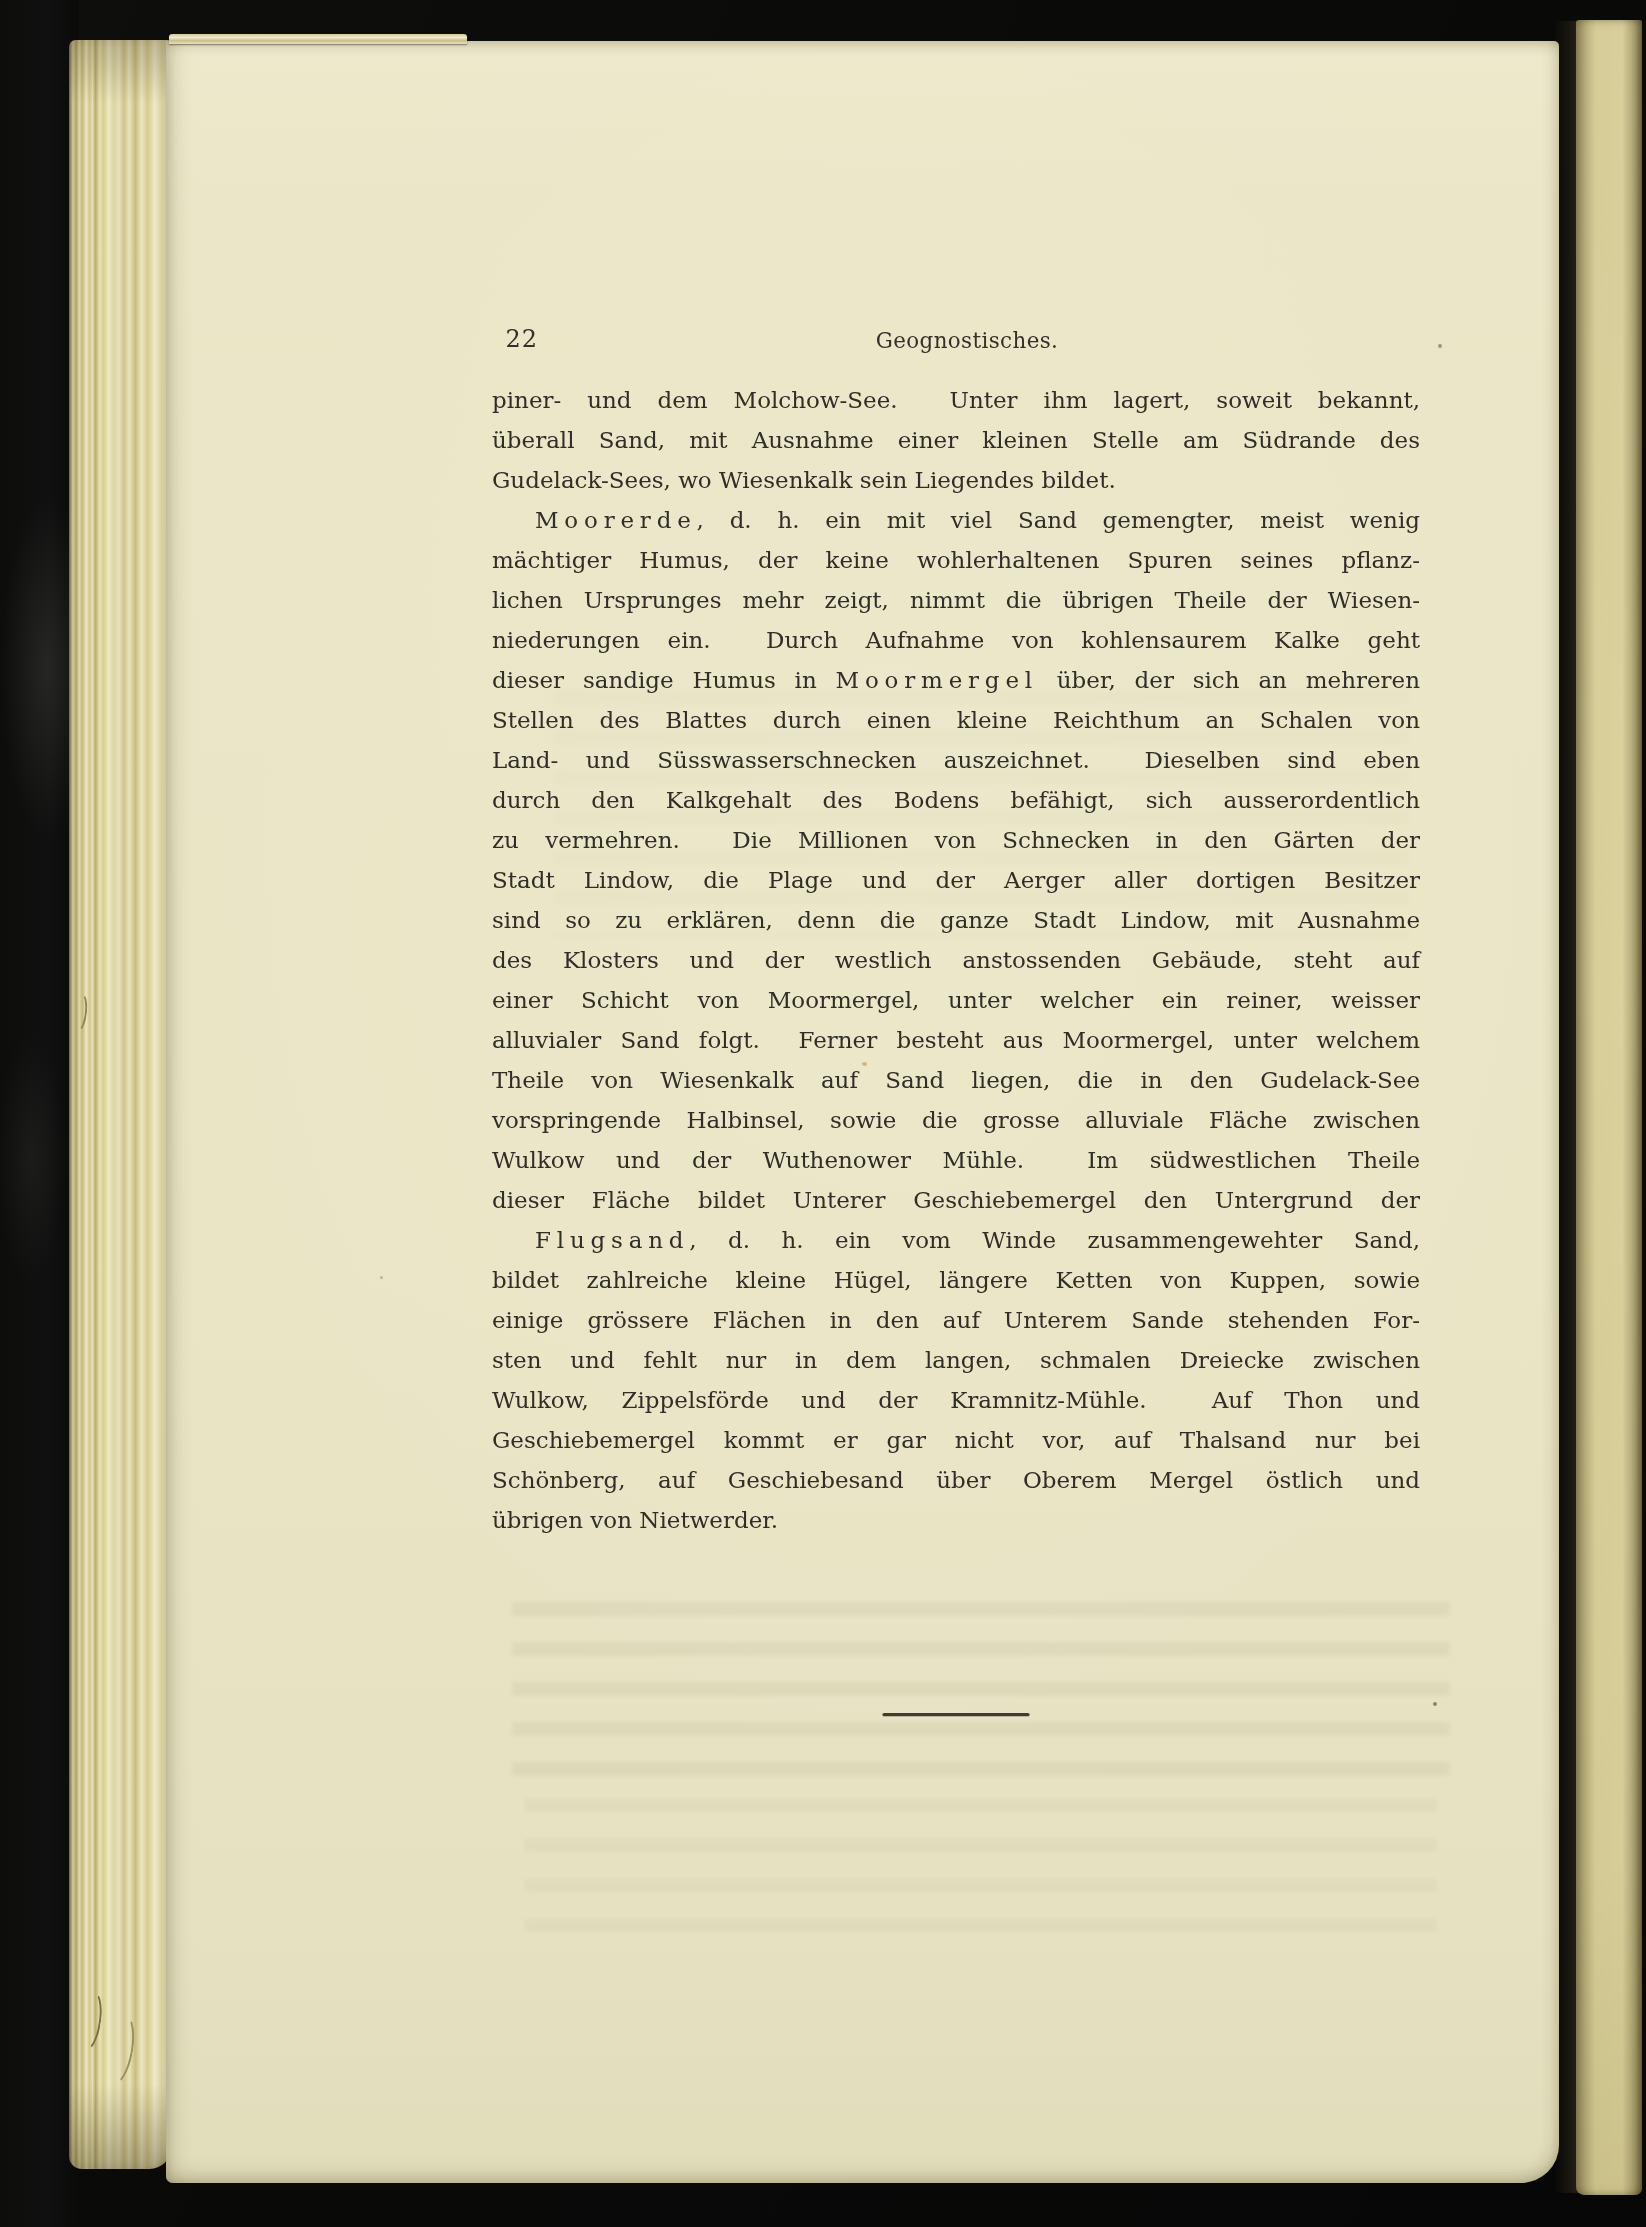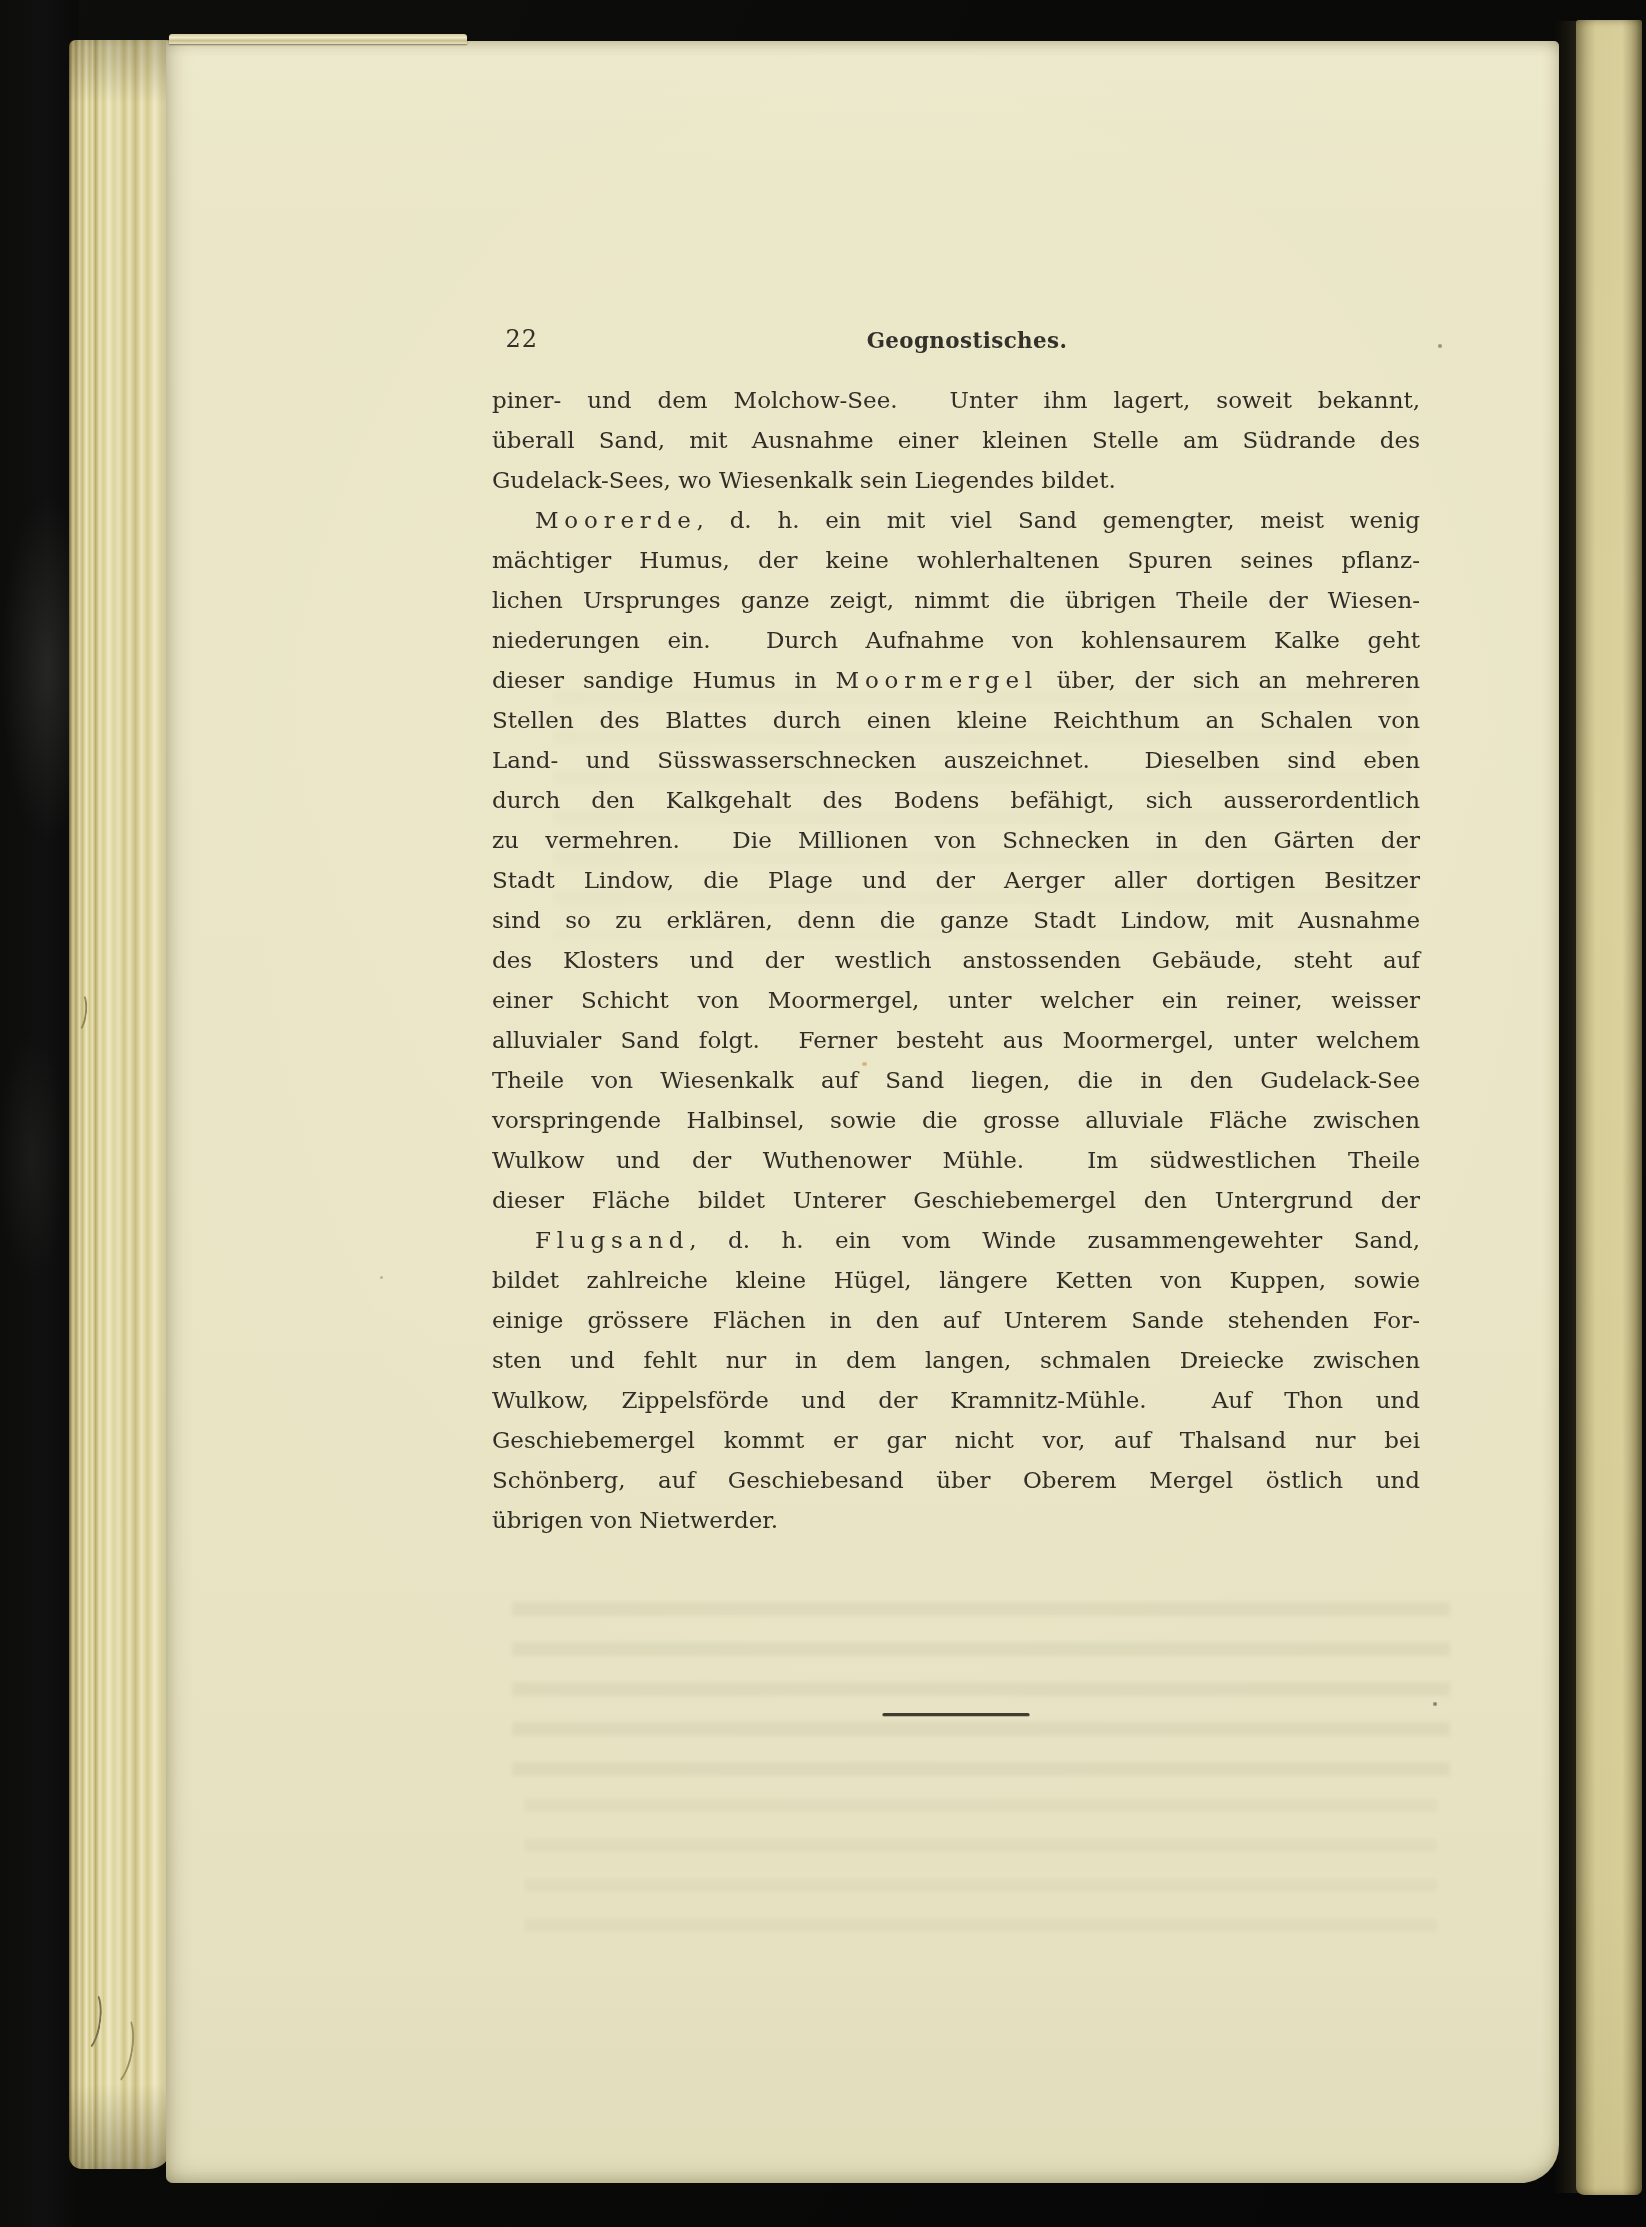--- a/index.html
+++ b/index.html
@@ -66,21 +66,21 @@
       inset 0 8.2px 16.5px -10px rgba(85,75,38,0.30);
   }
   
   .top-edges{
     position:absolute;left:2.5px;top:-7.4px;width:298px;height:10px;border-radius:3.3px 3.3px 0 0;
     background:linear-gradient(180deg,#cfc79b 0%,#efeac9 35%,#c9c090 65%,#e6e0bc 100%);
     box-shadow:0 0.8px 1.6px rgba(40,35,15,0.5);
   }
   .header-row{position:absolute;left:326px;top:283px;width:926px;height:33px;color:#33312a;margin-left:12px;}
   .pagenum{position:absolute;left:1.6px;top:0;font-size:24px;line-height:30px;letter-spacing:0.8px;}
-  .running-head{position:absolute;left:50%;transform:translateX(-50%);top:2.5px;font-size:21.4px;line-height:28px;letter-spacing:0.4px;font-weight:bold;}
+  .running-head{position:absolute;left:50%;transform:translateX(-50%);top:2.5px;font-size:21.4px;line-height:28px;letter-spacing:0.4px;}
   .text-block{
     position:absolute;left:326px;top:339px;width:928px;color:#302e27;
     font-size:23px;
   }
   .line{
     height:40px;line-height:40px;
     text-align:justify;text-align-last:justify;
     white-space:normal;overflow:visible;
   }
   .line.last{text-align-last:left;}
@@ -131,21 +131,21 @@
       <span class="pagenum">22</span>
       <span class="running-head">Geognostisches.</span>
     </div>
 
     <div class="text-block">
         <div class="line"><span>piner- und dem Molchow-See.&nbsp; Unter ihm lagert, soweit bekannt,</span></div>
         <div class="line"><span>überall Sand, mit Ausnahme einer kleinen Stelle am Südrande des</span></div>
         <div class="line last"><span>Gudelack-Sees, wo Wiesenkalk sein Liegendes bildet.</span></div>
         <div class="line indent"><span class="gesperrt">Moorerde</span><span>, d. h. ein mit viel Sand gemengter, meist wenig</span></div>
         <div class="line"><span>mächtiger Humus, der keine wohlerhaltenen Spuren seines pflanz-</span></div>
-        <div class="line"><span>lichen Ursprunges ganze zeigt, nimmt die übrigen Theile der Wiesen-</span></div>
+        <div class="line"><span>lichen Ursprunges mehr zeigt, nimmt die übrigen Theile der Wiesen-</span></div>
         <div class="line"><span>niederungen ein.&nbsp; Durch Aufnahme von kohlensaurem Kalke geht</span></div>
         <div class="line"><span>dieser sandige Humus in </span><span class="gesperrt">Moormergel</span><span> über, der sich an mehreren</span></div>
         <div class="line"><span>Stellen des Blattes durch einen kleine Reichthum an Schalen von</span></div>
         <div class="line"><span>Land- und Süsswasserschnecken auszeichnet.&nbsp; Dieselben sind eben</span></div>
         <div class="line"><span>durch den Kalkgehalt des Bodens befähigt, sich ausserordentlich</span></div>
         <div class="line"><span>zu vermehren.&nbsp; Die Millionen von Schnecken in den Gärten der</span></div>
         <div class="line"><span>Stadt Lindow, die Plage und der Aerger aller dortigen Besitzer</span></div>
         <div class="line"><span>sind so zu erklären, denn die ganze Stadt Lindow, mit Ausnahme</span></div>
         <div class="line"><span>des Klosters und der westlich anstossenden Gebäude, steht auf</span></div>
         <div class="line"><span>einer Schicht von Moormergel, unter welcher ein reiner, weisser</span></div>

